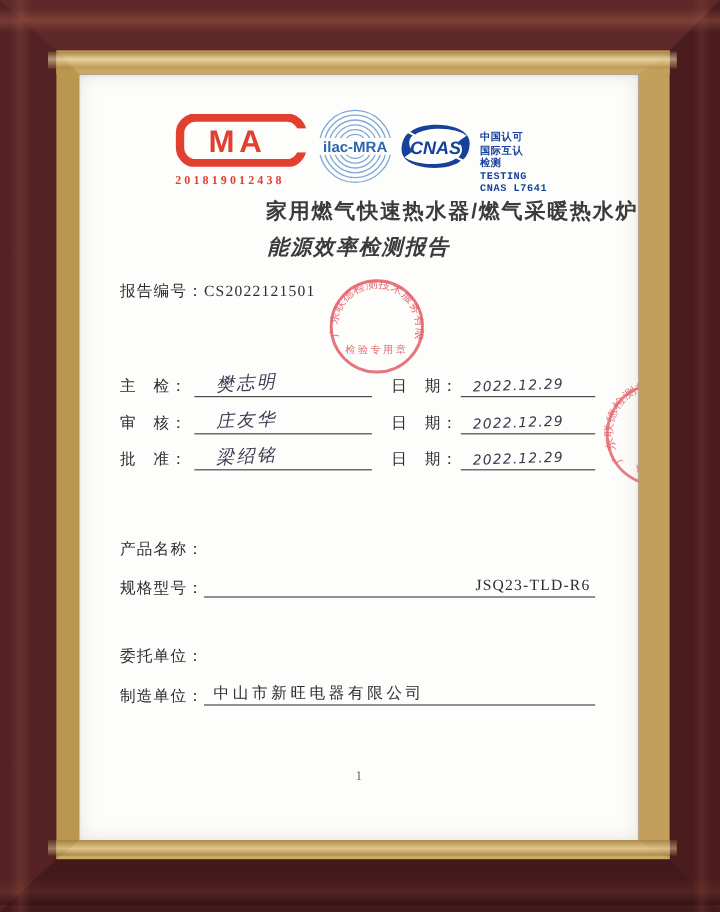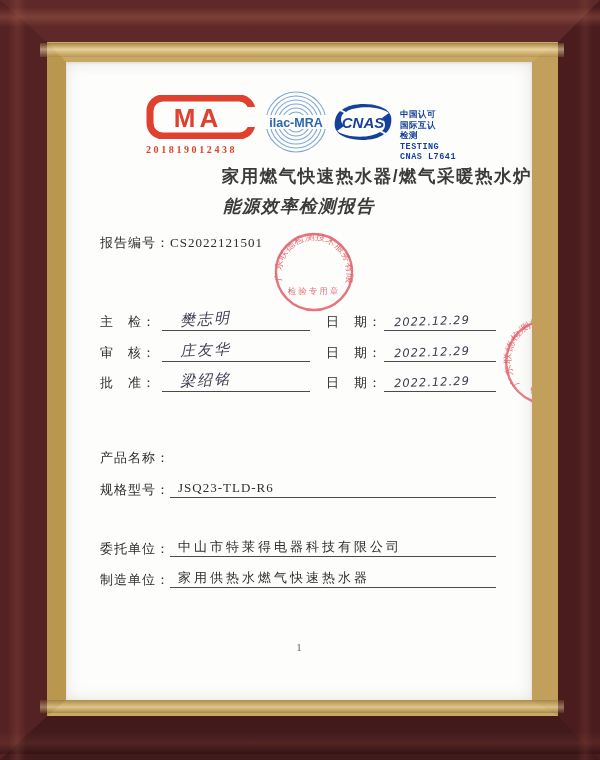--- a/index.html
+++ b/index.html
@@ -49,21 +49,21 @@
     color:#3b3b3b;font-size:17.5px;letter-spacing:1.5px;}
   .title1{top:102px;text-align:right;}
   .title2{top:132px;font-style:italic;}
 
   
   .frow{position:absolute;left:34px;right:36px;display:flex;align-items:flex-end;
     font-size:13px;line-height:17px;color:#2d2d2d;white-space:nowrap;}
   .flabel{letter-spacing:1px;}
   .uline{flex:1;border-bottom:1.2px solid #4a4a4a;padding:0 4px 1px 8px;
     letter-spacing:3px;min-width:0;overflow:hidden;}
-  .uline.nospace{letter-spacing:1px;}
+  .uline.nospace{letter-spacing:1px;text-align:right;}
 
   
   .srow{position:absolute;left:34px;right:36px;display:flex;align-items:flex-end;
     font-size:13px;color:#2d2d2d;white-space:nowrap;}
   .slabel{width:62px;letter-spacing:1px;}
   .sig-line{width:148px;border-bottom:1.2px solid #4a4a4a;position:relative;height:20px;}
   .sig{position:absolute;left:18px;bottom:1px;font-family:"DejaVu Sans",sans-serif;
     font-style:italic;font-size:15px;color:#3c3c52;transform:rotate(-3deg);letter-spacing:2px;}
   .dlabel{margin-left:auto;width:58px;letter-spacing:1px;}
   .date-line{width:112px;border-bottom:1.2px solid #4a4a4a;position:relative;height:18px;}
@@ -182,25 +182,24 @@
 
     <div class="frow" style="top:387px">
       <span class="flabel">产品名称：</span>
     </div>
     <div class="frow" style="top:417px">
       <span class="flabel">规格型号：</span>
       <span class="uline nospace">JSQ23-TLD-R6</span>
     </div>
     <div class="frow" style="top:476px">
       <span class="flabel">委托单位：</span>
-      <span class="uline">中山市特莱得电器科技有限公司</span>
     </div>
     <div class="frow" style="top:507px">
       <span class="flabel">制造单位：</span>
-      <span class="uline">家用供热水燃气快速热水器</span>
+      <span class="uline">中山市新旺电器有限公司</span>
     </div>
 
     <div class="page-num">1</div>
 
     <div class="stamp stamp-main">
       <svg width="82" height="82" viewBox="0 0 82 82">
         <defs>
           <path id="ringPath" d="M 9 50 A 33 33 0 1 1 73 50"></path>
         </defs>
         <circle cx="41" cy="41" r="38" fill="none" stroke="#dc3c46" stroke-width="2.4" opacity=".85"></circle>

